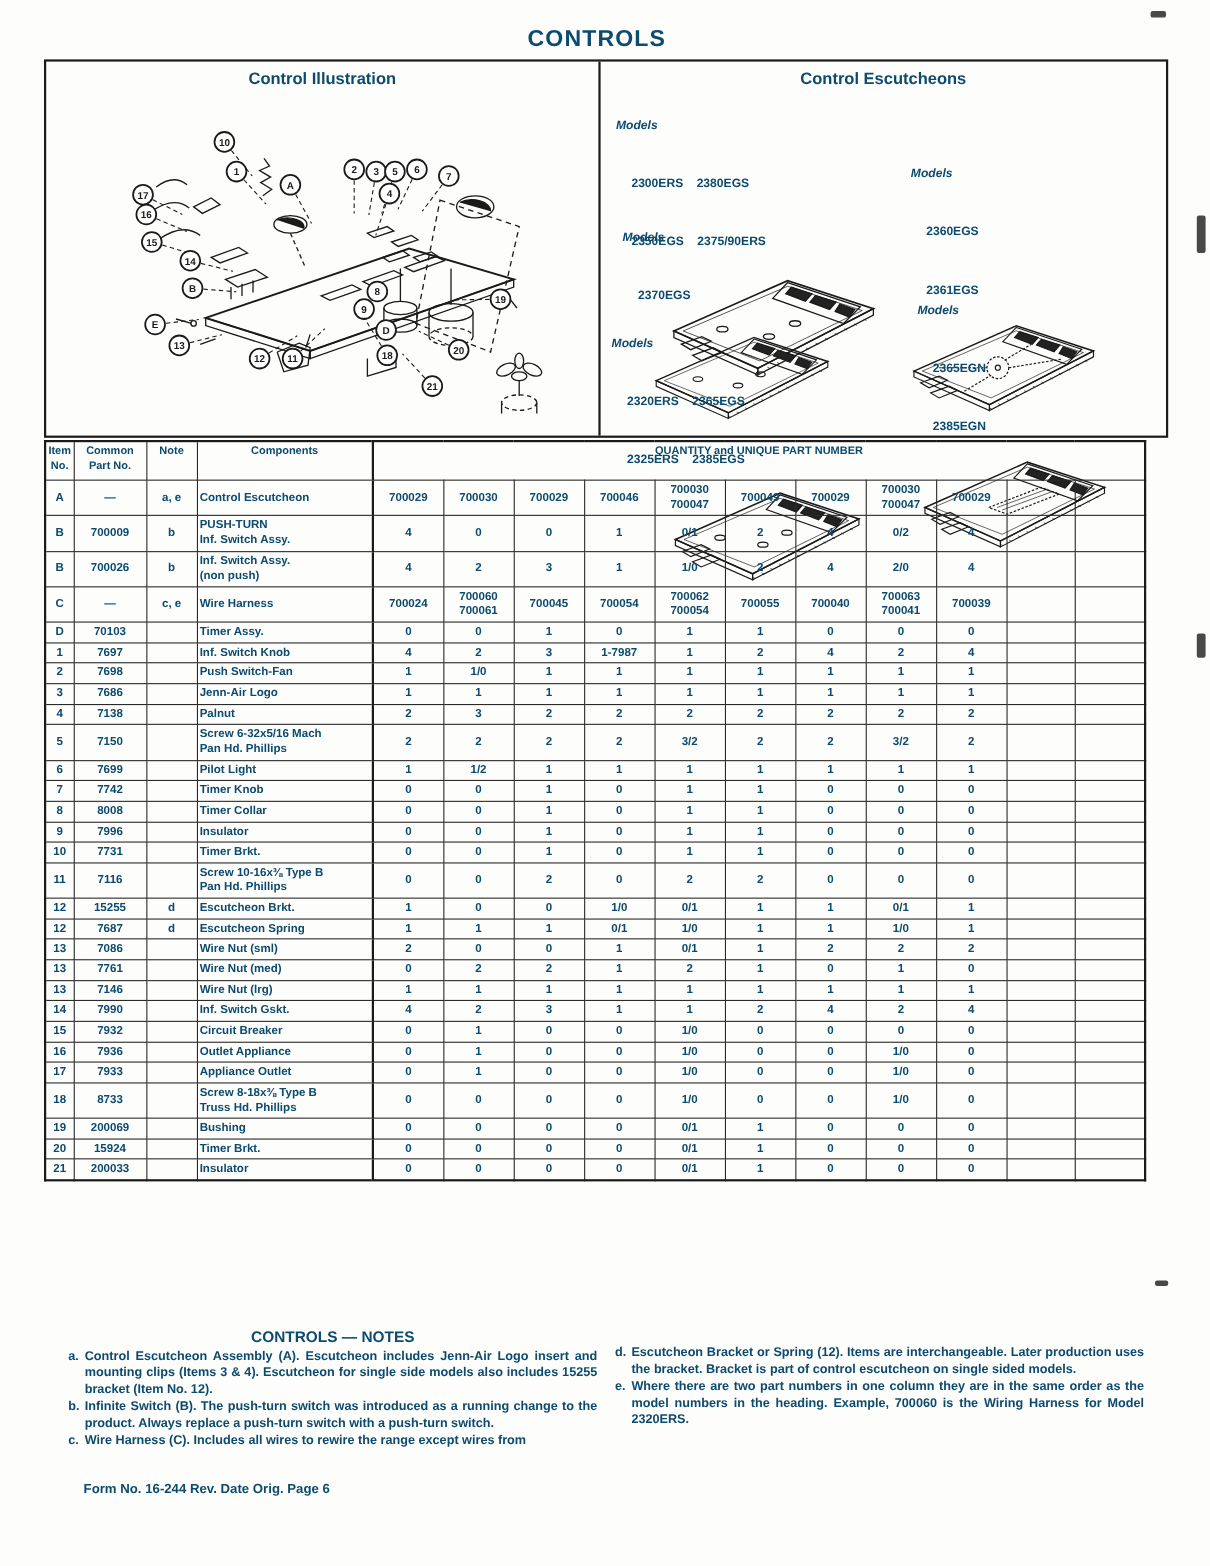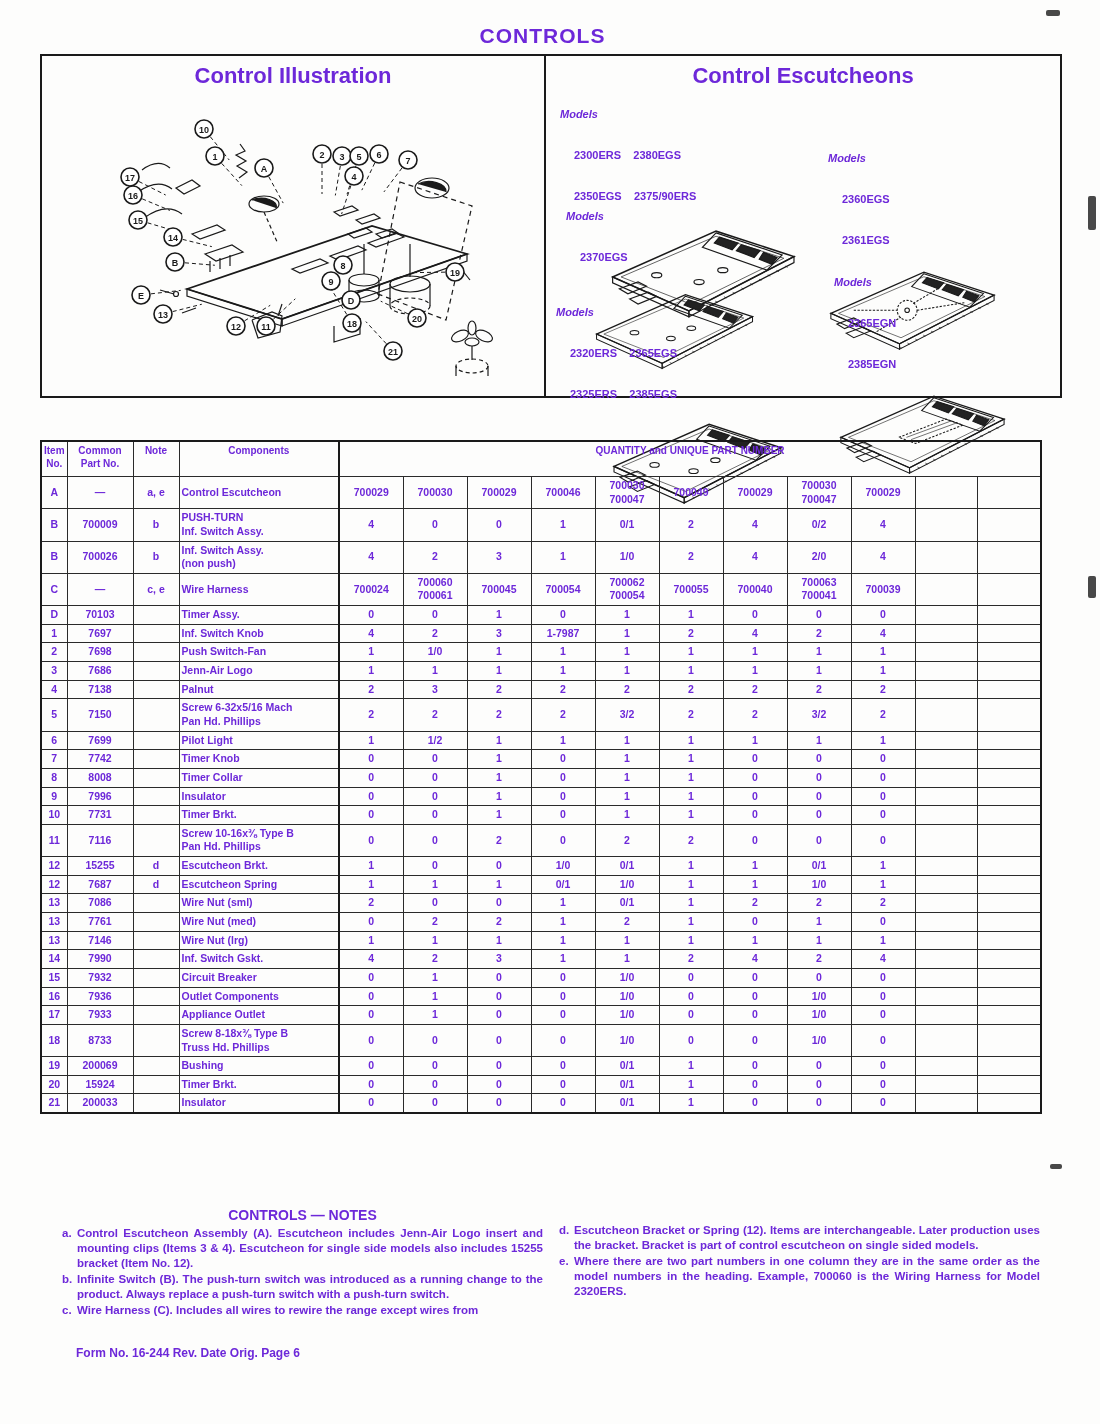--- a/index.html
+++ b/index.html
@@ -1,34 +1,34 @@
 <!DOCTYPE html>
 <html><head>
 <meta charset="utf-8">
 <style>
   html,body{margin:0;padding:0;background:#e8e8e8;}
-  .page{position:relative;width:1100px;height:1424px;background:#fdfdfc;color:#6d28d9;
+  .page{position:relative;width:1100px;height:1424px;background:#fdfdfc;color:#0c4a6e;
         font-family:"Liberation Sans",sans-serif;overflow:hidden;}
   .page-title{position:absolute;top:24px;left:0;width:1085px;text-align:center;margin:0;
         font-size:21px;font-weight:700;letter-spacing:1px;}
   
   .top-box{position:absolute;left:40px;top:54px;width:1018px;height:340px;
         border:2px solid #1a1a1a;display:flex;}
   .illus-panel{width:502px;border-right:2px solid #1a1a1a;position:relative;}
   .escu-panel{flex:1;position:relative;}
-  .panel-title{text-align:center;font-weight:700;font-size:22px;margin:7px 0 0 0;}
+  .panel-title{text-align:center;font-weight:700;font-size:15px;margin:7px 0 0 0;}
   .illus-svg{position:absolute;left:0;top:28px;}
   .escu-group{position:absolute;}
   .models-label{font-weight:700;font-size:11px;line-height:1.25;white-space:pre;}
   .models-label .mhead{font-style:italic;}
-  .models-label .mline{padding-left:14px;}
+  .models-label .mline{padding-left:14px;margin-top:12px;}
   .escu-svg{display:block;}
   
   table.parts{position:absolute;left:40px;top:400px;width:1000px;border-collapse:collapse;
-        table-layout:fixed;border:2px solid #1a1a1a;margin-top:40px;}
+        table-layout:fixed;border:2px solid #1a1a1a;}
   table.parts th,table.parts td{border:1px solid #2a2a2a;font-size:10.5px;font-weight:700;
         padding:2px 2px;white-space:pre-line;overflow:hidden;line-height:1.3;vertical-align:middle;}
   table.parts thead th{font-size:10px;text-align:center;}
   table.parts thead tr.lbl-row th{vertical-align:top;text-align:center;height:30px;}
   table.parts thead tr.model-row th{height:34px;border-bottom:2px solid #1a1a1a;}
   td.meta{text-align:center;}
   td.desc{text-align:left;padding-left:5px;}
   td.val{text-align:center;}
   .sep-left{border-left:2px solid #1a1a1a !important;}
   
@@ -868,21 +868,21 @@
           <td class="val">0</td>
           <td class="val">0</td>
           <td class="val">0</td>
           <td class="val"></td>
           <td class="val"></td>
         </tr>
         <tr>
           <td class="meta">16</td>
           <td class="meta">7936</td>
           <td class="meta"></td>
-          <td class="desc">Outlet Components</td>
+          <td class="desc">Outlet Appliance</td>
           <td class="val sep-left">0</td>
           <td class="val">1</td>
           <td class="val">0</td>
           <td class="val">0</td>
           <td class="val">1/0</td>
           <td class="val">0</td>
           <td class="val">0</td>
           <td class="val">1/0</td>
           <td class="val">0</td>
           <td class="val"></td>

